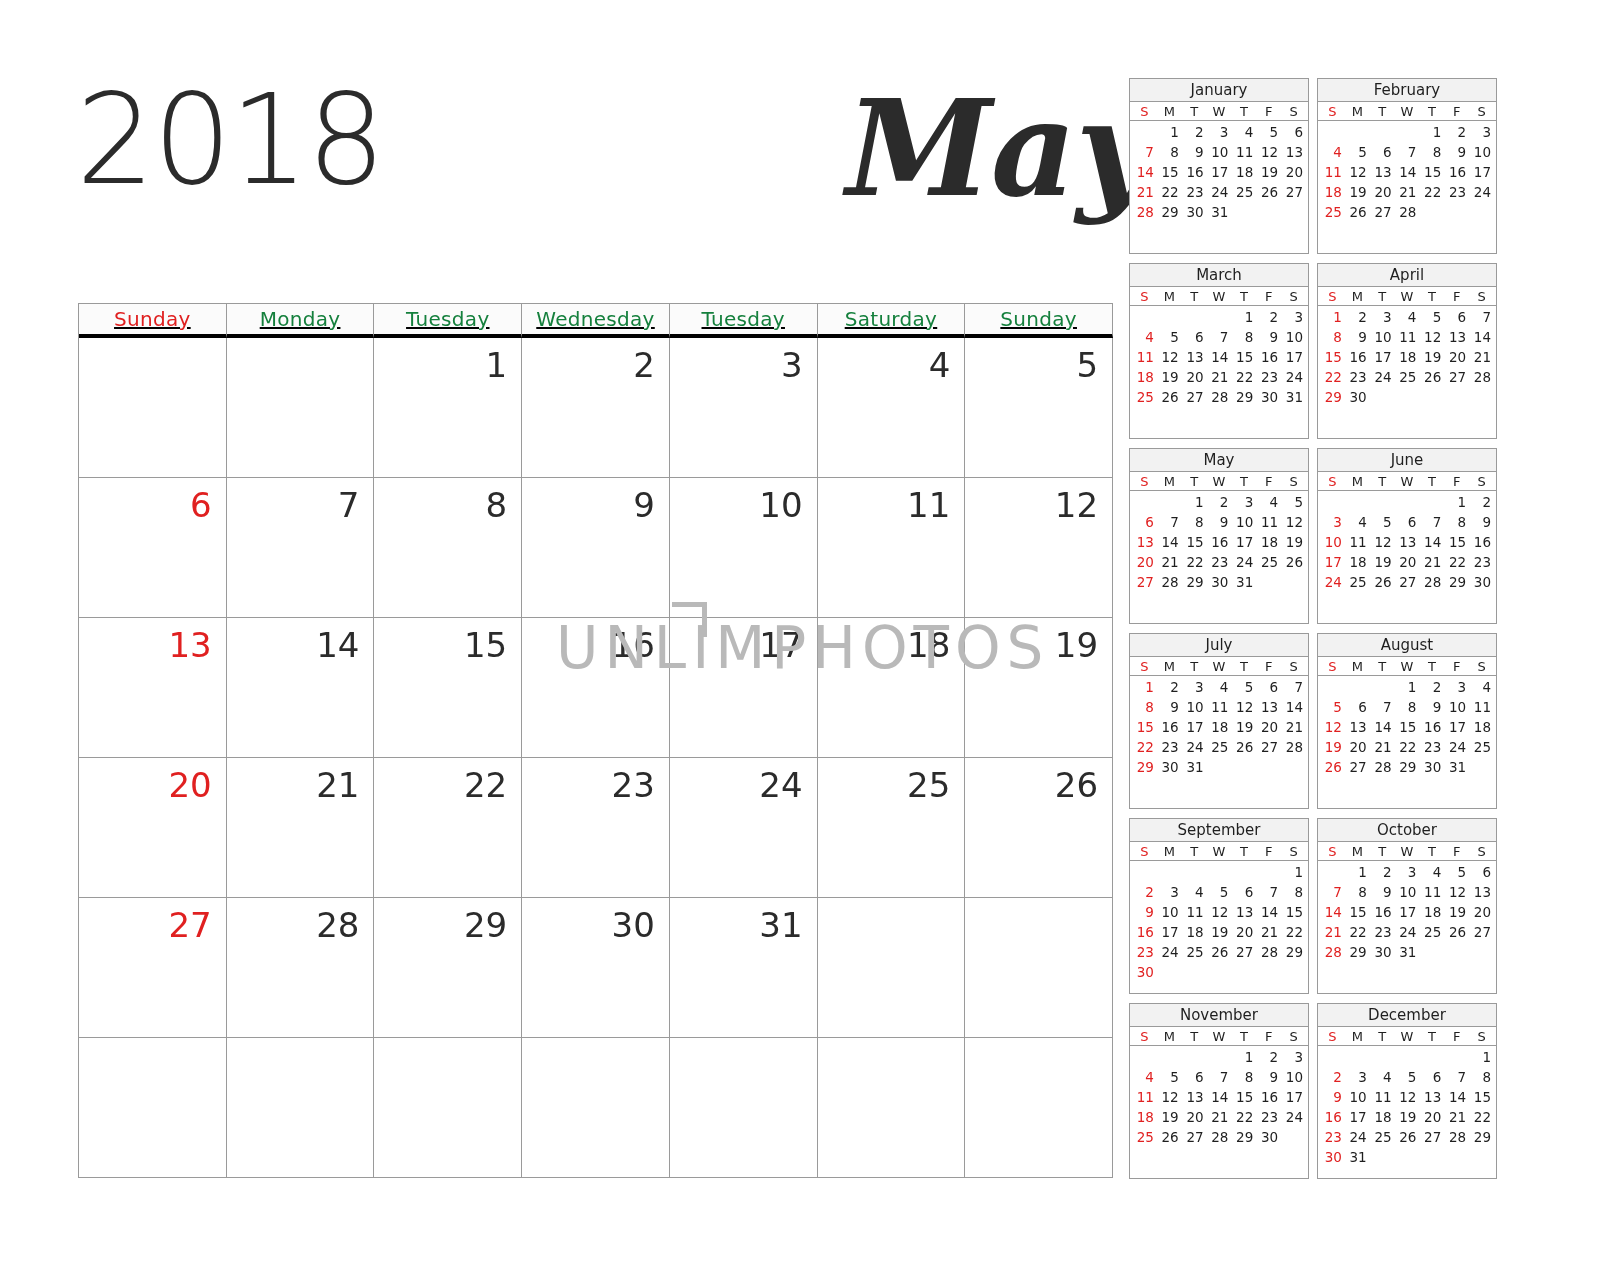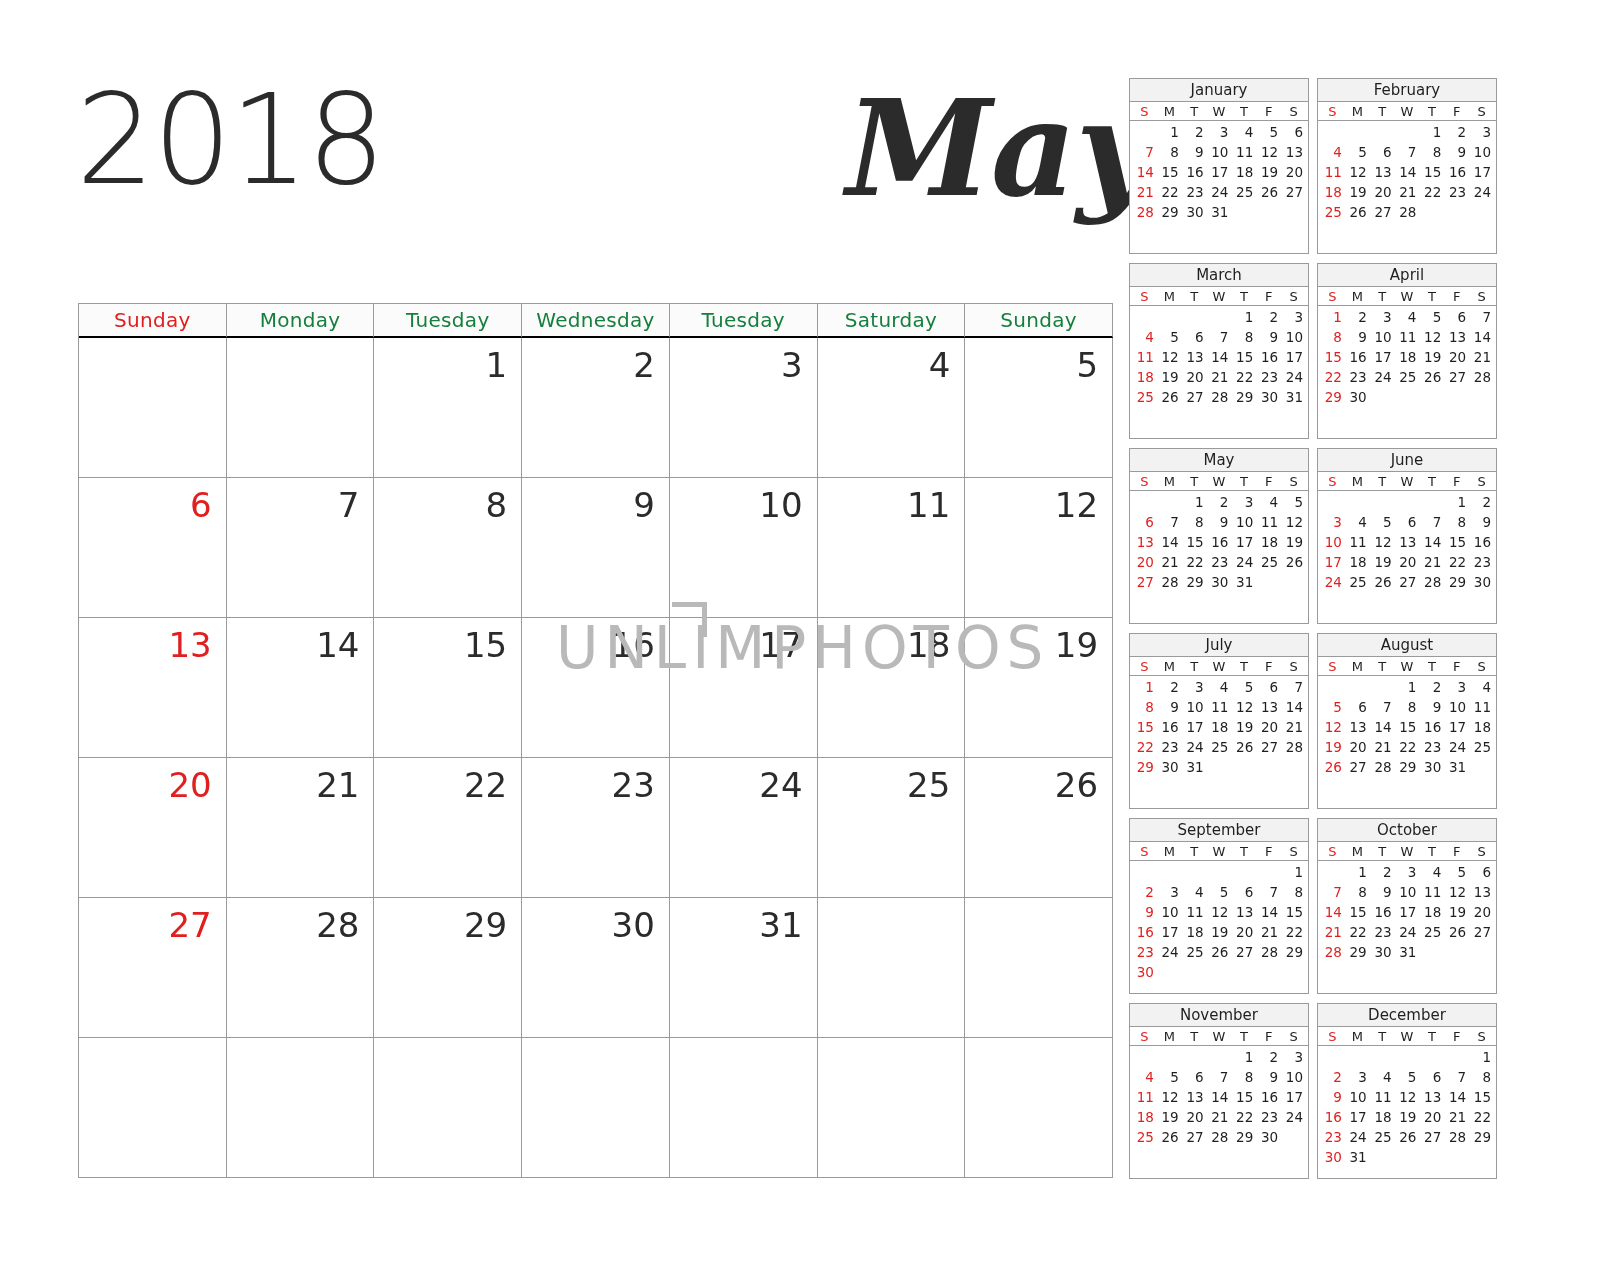--- a/index.html
+++ b/index.html
@@ -61,21 +61,22 @@
     justify-content: center;
   }
   .cell {
     flex: 1 1 0;
     box-sizing: border-box;
     border-right: 1px solid #9a9a9a;
     border-bottom: 1px solid #9a9a9a;
     position: relative;
   }
   .grid-row.header-row .cell {
-    border-bottom: 2px solid #000000;
+    border-bottom: 4px solid #000000;
+    text-decoration: underline;
   }
   .dow-label {
     font-family: "DejaVu Sans", sans-serif;
     font-size: 20px;
     font-weight: 400;
     color: #15803d;
     letter-spacing: 0.3px;
   }
   .dow-label.sunday { color: #e02020; }
 

